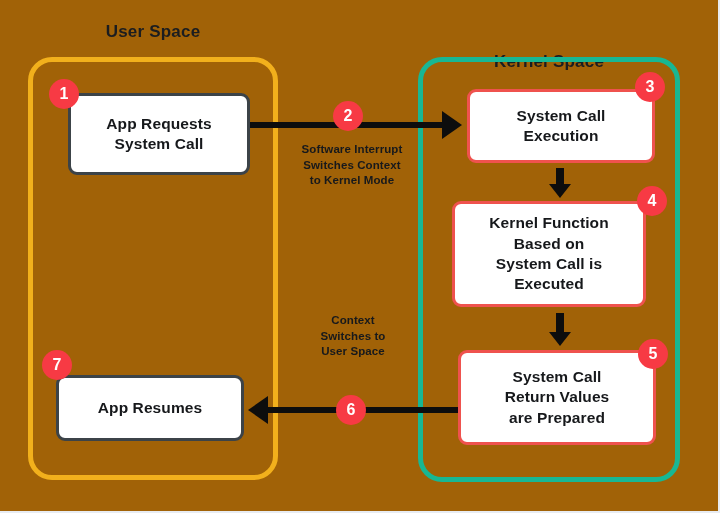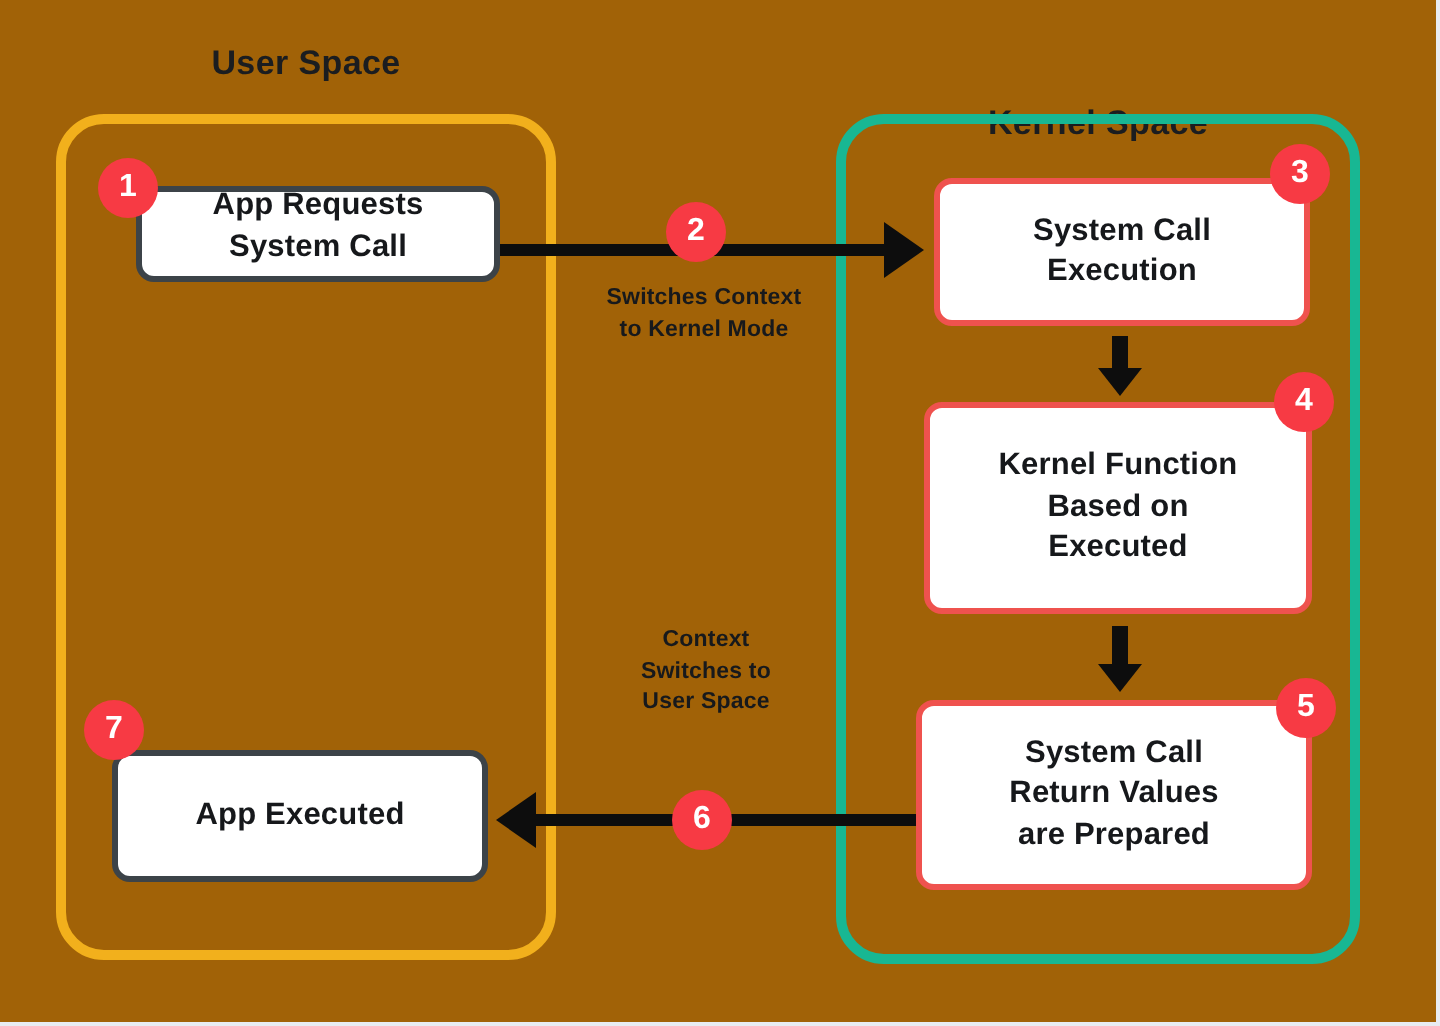--- a/index.html
+++ b/index.html
@@ -60,24 +60,24 @@
     font-size:15.5px;
     font-weight:bold;
     color:#16181b;
     line-height:1.32;
     letter-spacing:.1px;
     padding:4px 6px;
   }
   .node.dark{ border:3px solid #3c4348; }
   .node.red { border:3px solid #ef524e; }
 
-  #node1{ left:68px;  top:93px;  width:182px; height:48px;align-items:flex-end; }
+  #node1{ left:68px;  top:93px;  width:182px; height:82px; }
   #node7{ left:56px;  top:375px; width:188px; height:66px; }
   #node3{ left:467px; top:89px;  width:188px; height:74px; }
-  #node4{ left:462px; top:201px; width:194px; height:106px; }
+  #node4{ left:452px; top:201px; width:194px; height:106px; }
   #node5{ left:458px; top:350px; width:198px; height:95px; }
 
   
   .badge{
     position:absolute;
     width:30px;height:30px;
     border-radius:50%;
     background:#f73a44;
     color:#ffffff;
     font-size:16px;
@@ -163,20 +163,21 @@
 
   <div class="section-title" id="title-user">User Space</div>
   <div class="section-title" id="title-kernel">Kernel Space</div>
 
   <div class="space-box" id="user-space"></div>
   <div class="space-box" id="kernel-space"></div>
 
   <div class="hline" id="arrow-fwd-line"></div>
   <div id="arrow-fwd-head"></div>
   <div class="edge-label" id="label-forward">
+    <div>Software Interrupt</div>
     <div>Switches Context</div>
     <div>to Kernel Mode</div>
   </div>
 
   <div class="hline" id="arrow-back-line"></div>
   <div id="arrow-back-head"></div>
   <div class="edge-label" id="label-back">
     <div>Context</div>
     <div>Switches to</div>
     <div>User Space</div>
@@ -202,35 +203,36 @@
     <div>
       <div>System Call</div>
       <div>Execution</div>
     </div>
   </div>
 
   <div class="node red" id="node4">
     <div>
       <div>Kernel Function</div>
       <div>Based on</div>
+      <div>System Call is</div>
       <div>Executed</div>
     </div>
   </div>
 
   <div class="node red" id="node5">
     <div>
       <div>System Call</div>
       <div>Return Values</div>
       <div>are Prepared</div>
     </div>
   </div>
 
   <div class="node dark" id="node7">
     <div>
-      <div>App Executed</div>
+      <div>App Resumes</div>
     </div>
   </div>
 
   <div class="badge" id="badge1">1</div>
   <div class="badge" id="badge2">2</div>
   <div class="badge" id="badge3">3</div>
   <div class="badge" id="badge4">4</div>
   <div class="badge" id="badge5">5</div>
   <div class="badge" id="badge6">6</div>
   <div class="badge" id="badge7">7</div>

